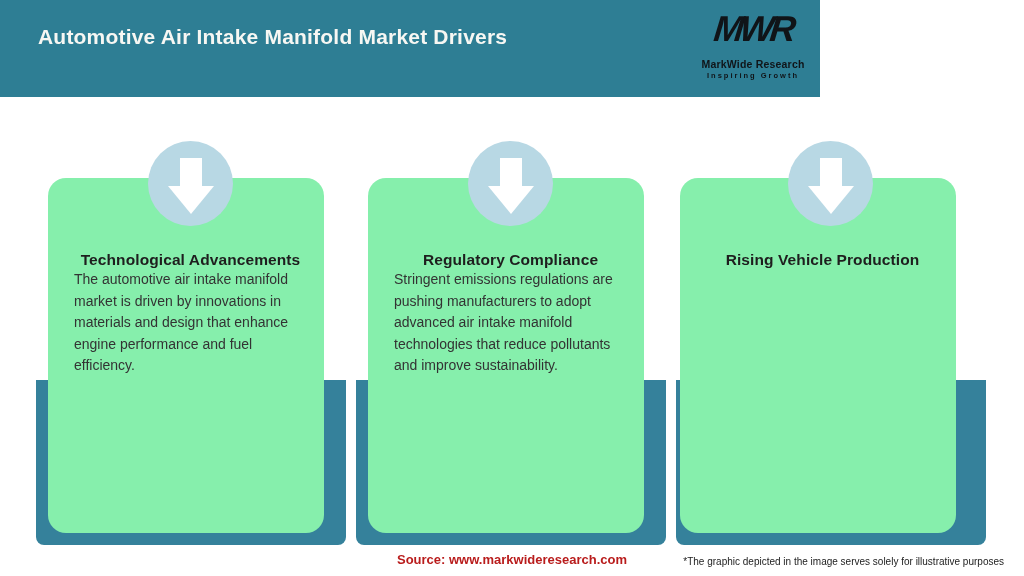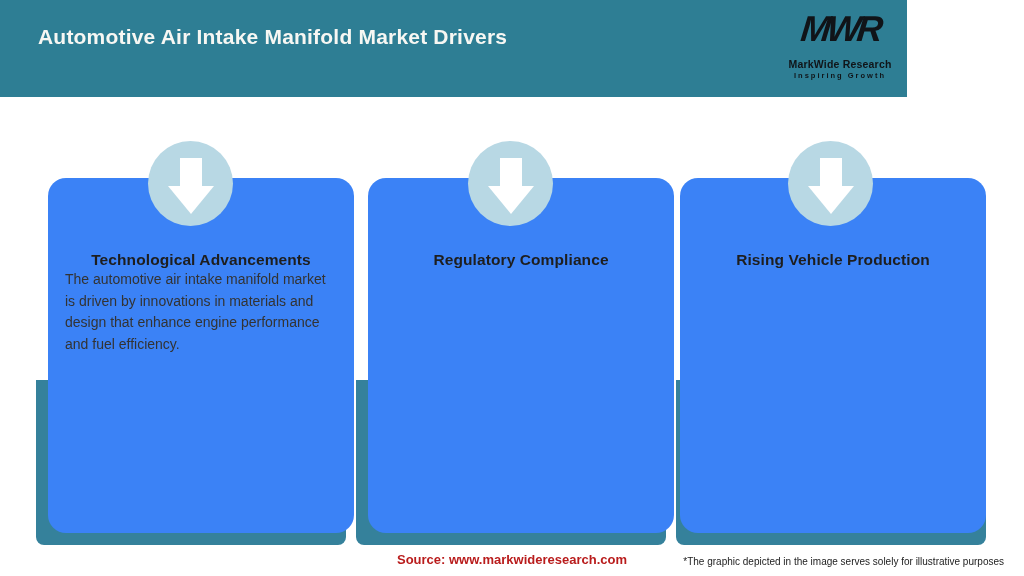--- a/index.html
+++ b/index.html
@@ -12,21 +12,21 @@
     width: 1024px;
     height: 576px;
     background: #ffffff;
     overflow: hidden;
   }
 
   
   .header {
     position: absolute;
     left: 0; top: 0;
-    width: 907px; height: 97px;
+    width: 820px; height: 97px;
     background: #2e7e94;
   }
   .header-title {
     position: absolute;
     left: 38px; top: 25px;
     font-size: 21px;
     font-weight: bold;
     color: #f7f7f3;
     letter-spacing: 0.2px;
   }
@@ -64,26 +64,26 @@
     position: absolute;
     top: 380px;
     width: 310px;
     height: 165px;
     background: #35819b;
     border-radius: 0 0 8px 8px;
   }
   .card {
     position: absolute;
     top: 178px;
-    width: 306px;
+    width: 276px;
     height: 355px;
-    background: #3b82f6;
+    background: #86efac;
     border-radius: 18px;
     box-sizing: border-box;
-    padding: 73px 17px 0 17px;
+    padding: 73px 17px 0 26px;
   }
   .card-heading {
     text-align: center;
     font-size: 15.5px;
     font-weight: bold;
     color: #1e1e1e;
     letter-spacing: 0.1px;
   }
   .card-body {
     font-size: 14px;
@@ -157,20 +157,21 @@
           <polygon points="0,28 46,28 23,56" fill="#ffffff"></polygon>
         </svg>
       </span>
     </div>
   </div>
 
   <div class="col2">
     <div class="underlay"></div>
     <div class="card">
       <div class="card-heading">Regulatory Compliance</div>
+      <div class="card-body">Stringent emissions regulations are pushing manufacturers to adopt advanced air intake manifold technologies that reduce pollutants and improve sustainability.</div>
     </div>
     <div class="circle">
       <span>
         <svg width="46" height="56" viewBox="0 0 46 56">
           <rect x="12" y="0" width="22" height="30" fill="#ffffff"></rect>
           <polygon points="0,28 46,28 23,56" fill="#ffffff"></polygon>
         </svg>
       </span>
     </div>
   </div>

